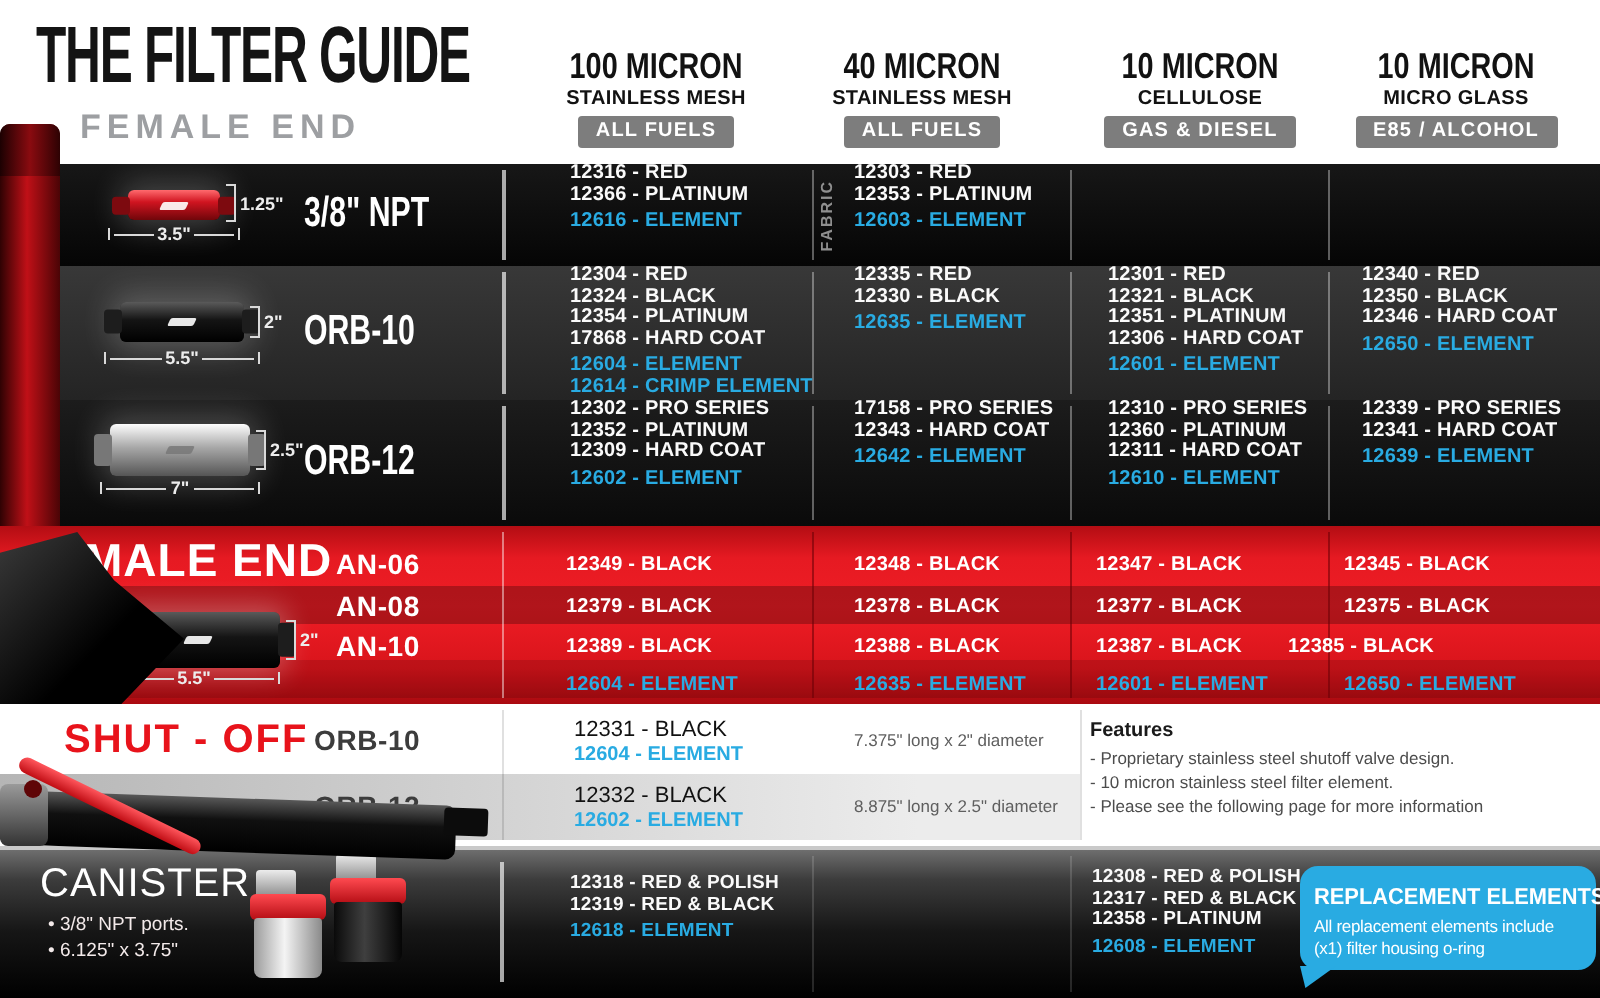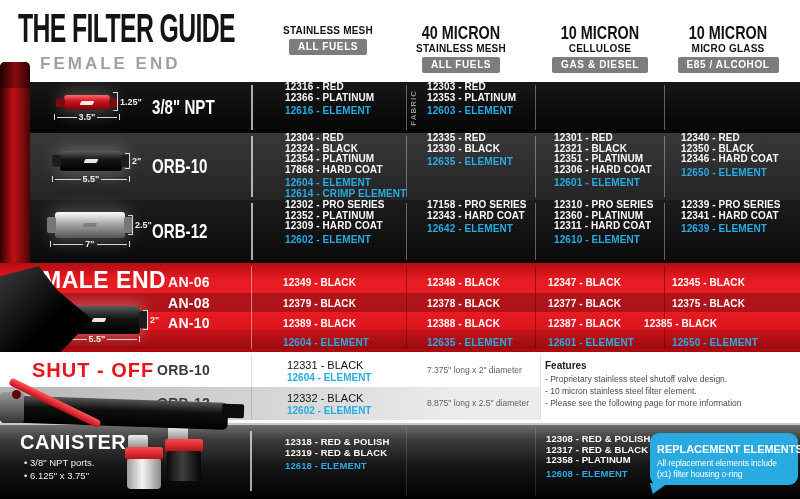--- a/index.html
+++ b/index.html
@@ -64,21 +64,21 @@
   
   .shut-title{position:absolute;left:32px;top:7px;font-size:20px;font-weight:bold;color:#e8131b;letter-spacing:1px;white-space:nowrap}
   .so-lab{position:absolute;left:157px;font-size:14px;font-weight:bold;color:#3c3c3c;letter-spacing:.3px}
   .so-part{position:absolute;left:287px;font-size:11px;font-weight:normal;color:#111;white-space:nowrap}
   .so-el{position:absolute;left:287px;font-size:10px;font-weight:bold;color:#29abe2;white-space:nowrap}
   .so-size{position:absolute;left:427px;font-size:8.5px;color:#5f5f5f;white-space:nowrap}
   .feat-t{position:absolute;left:545px;font-size:10px;font-weight:bold;color:#1a1a1a}
   .feat-i{position:absolute;left:545px;font-size:8.5px;color:#4c4c4c;white-space:nowrap}
 
   
-  .can-title{position:absolute;left:20px;top:6px;font-size:20px;font-weight:bold;color:#fff;letter-spacing:.5px;white-space:nowrap}
+  .can-title{position:absolute;left:20px;top:6px;font-size:20px;font-weight:normal;color:#fff;letter-spacing:.5px;white-space:nowrap}
   .can-b{position:absolute;left:24px;font-size:9.5px;color:#f3eaea;white-space:nowrap}
   .callout{position:absolute;left:650px;top:8px;width:148px;height:52px;background:#29abe2;border-radius:9px;
     box-sizing:border-box;padding:6px 7px 0}
   .callout .t{font-size:11.5px;font-weight:bold;color:#fff;white-space:nowrap;display:inline-block;
     transform:scaleX(.95);transform-origin:left center}
   .callout .b{font-size:8.5px;color:#fff;line-height:10.5px;margin-top:1px;letter-spacing:-.15px}
   .callout .tail{position:absolute;left:0;bottom:-9px;width:18px;height:11px;background:#29abe2;
     clip-path:polygon(0 0,100% 0,15% 100%)}
   .bracket{position:absolute;background:linear-gradient(180deg,#ececec,#8f8f8f);border-radius:2px 2px 0 0}
   .cap{position:absolute;background:linear-gradient(180deg,#ff4a50,#b40d14);border-radius:3px}
@@ -105,20 +105,21 @@
 </style>
 </head>
 <body>
 
 <div class="page">
 
   <div class="brand-title">THE FILTER GUIDE</div>
   <div class="brand-sub">FEMALE END</div>
 
   <div class="colh" style="left:243px">
+    <div><span class="l1">100 MICRON</span></div>
     <div class="l2">STAINLESS MESH</div>
     <div><span class="badge">ALL FUELS</span></div>
   </div>
   <div class="colh" style="left:376px">
     <div><span class="l1">40 MICRON</span></div>
     <div class="l2">STAINLESS MESH</div>
     <div><span class="badge">ALL FUELS</span></div>
   </div>
   <div class="colh" style="left:515px">
     <div><span class="l1">10 MICRON</span></div>

